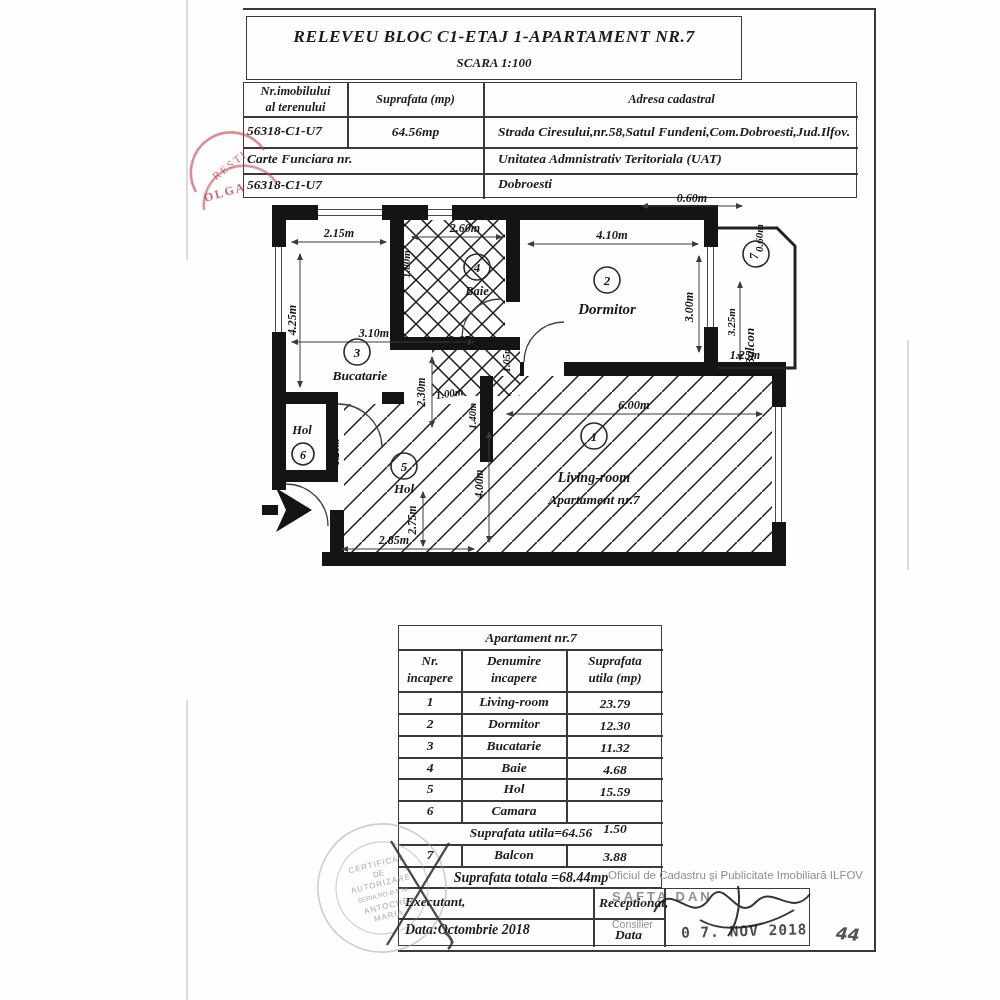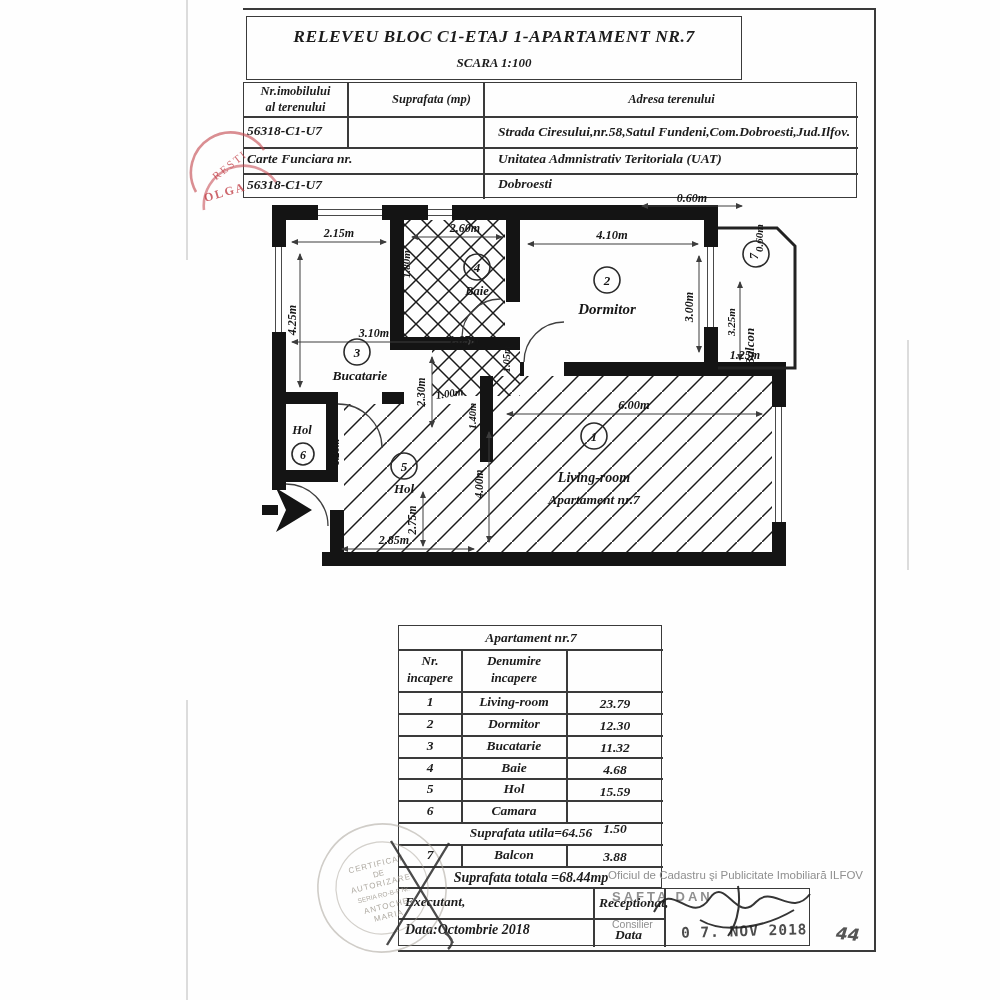--- a/index.html
+++ b/index.html
@@ -49,24 +49,25 @@
     <div class="line" style="left:103px;top:0;width:1.5px;height:64px;"></div>
     <div class="line" style="left:239px;top:0;width:1.5px;height:116px;"></div>
     <div class="line" style="left:0;top:33px;width:614px;height:1.5px;"></div>
     <div class="line" style="left:0;top:64px;width:614px;height:1.5px;"></div>
     <div class="line" style="left:0;top:90px;width:614px;height:1.5px;"></div>
 
     <div class="abs ctr cellhead" style="left:0;top:0;width:103px;height:33px;flex-direction:column;">
       <span>Nr.imobilului</span>
       <span>al terenului</span>
     </div>
-    <div class="abs ctr cellhead" style="left:120px;top:0;width:135px;height:33px;">Suprafata (mp)</div>
-    <div class="abs ctr cellhead" style="left:241px;top:0;width:373px;height:33px;">Adresa terenului</div>
+    <div class="abs ctr cellhead" style="left:104px;top:0;width:135px;height:33px;">Suprafata (mp)</div>
+    <div class="abs ctr cellhead" style="left:241px;top:0;width:373px;height:33px;">Adresa cadastral</div>
 
     <div class="abs cellval" style="left:3px;top:40px;">56318-C1-U7</div>
+    <div class="abs ctr cellval" style="left:104px;top:33px;width:135px;height:31px;">64.56mp</div>
     <div class="abs cellval" style="left:254px;top:41px;">Strada Ciresului,nr.58,Satul Fundeni,Com.Dobroesti,Jud.Ilfov.</div>
 
     <div class="abs cellval" style="left:3px;top:68px;">Carte Funciara nr.</div>
     <div class="abs cellval" style="left:254px;top:68px;">Unitatea Admnistrativ Teritoriala (UAT)</div>
     <div class="abs cellval" style="left:3px;top:94px;">56318-C1-U7</div>
     <div class="abs cellval" style="left:254px;top:93px;">Dobroesti</div>
   </div>
 
   <svg class="abs" style="left:188px;top:130px;" width="92" height="92" viewBox="0 0 92 92">
     <path d="M8,62 A40,40 0 0 1 76,20" stroke="#c2424a" stroke-width="2.6" fill="none" opacity="0.6"></path>
@@ -249,20 +250,24 @@
     <div class="abs ctr tbl-text" style="left:0;top:0;width:264px;height:23px;font-weight:700;">Apartament nr.7</div>
 
     <div class="abs ctr tbl-head" style="left:0;top:23px;width:62px;height:42px;flex-direction:column;">
       <span>Nr.</span>
       <span>incapere</span>
     </div>
     <div class="abs ctr tbl-head" style="left:63px;top:23px;width:104px;height:42px;flex-direction:column;">
       <span>Denumire</span>
       <span>incapere</span>
     </div>
+    <div class="abs ctr tbl-head" style="left:168px;top:23px;width:96px;height:42px;flex-direction:column;">
+      <span>Suprafata</span>
+      <span>utila (mp)</span>
+    </div>
 
     <div class="abs ctr tbl-text" style="left:0;top:65px;width:62px;height:22px;">1</div>
     <div class="abs ctr tbl-text" style="left:63px;top:65px;width:104px;height:22px;">Living-room</div>
     <div class="abs ctr tbl-text" style="left:168px;top:67px;width:96px;height:22px;">23.79</div>
 
     <div class="abs ctr tbl-text" style="left:0;top:87px;width:62px;height:22px;">2</div>
     <div class="abs ctr tbl-text" style="left:63px;top:87px;width:104px;height:22px;">Dormitor</div>
     <div class="abs ctr tbl-text" style="left:168px;top:89px;width:96px;height:22px;">12.30</div>
 
     <div class="abs ctr tbl-text" style="left:0;top:109px;width:62px;height:22px;">3</div>

